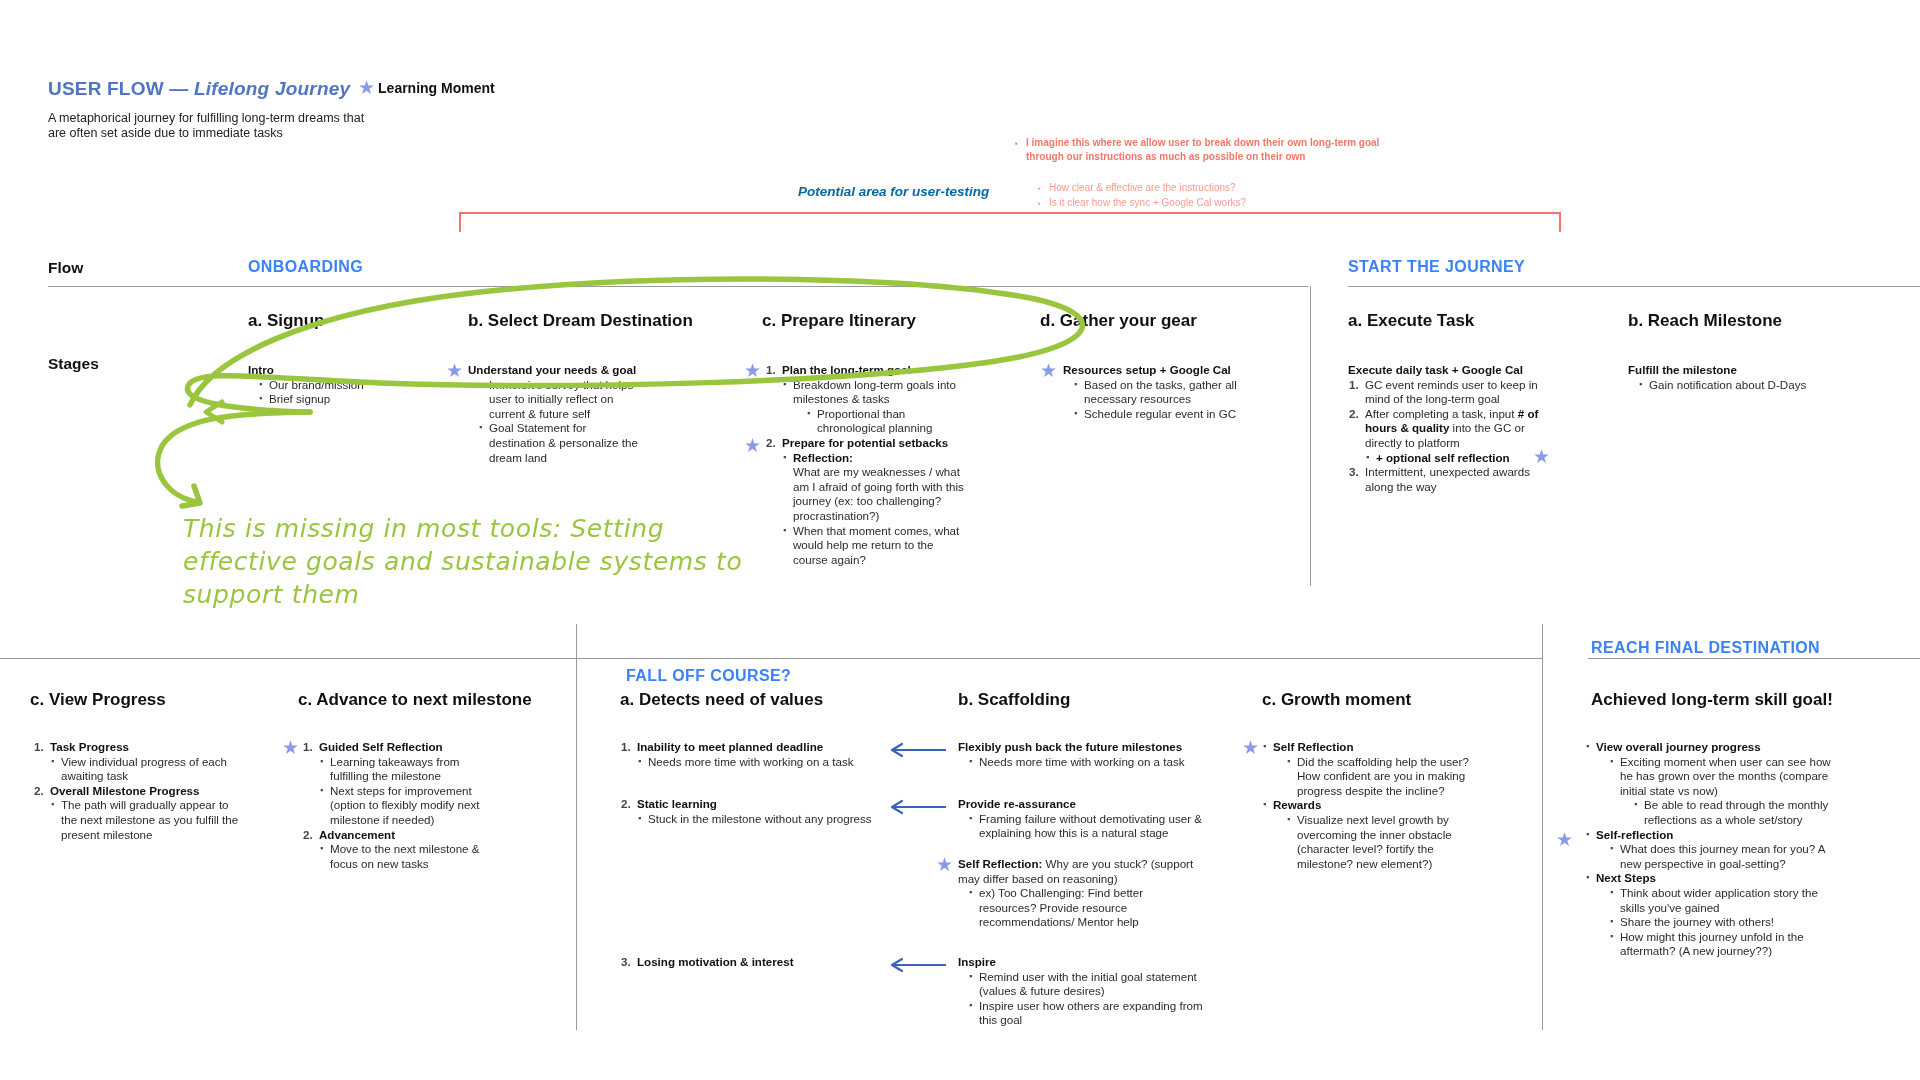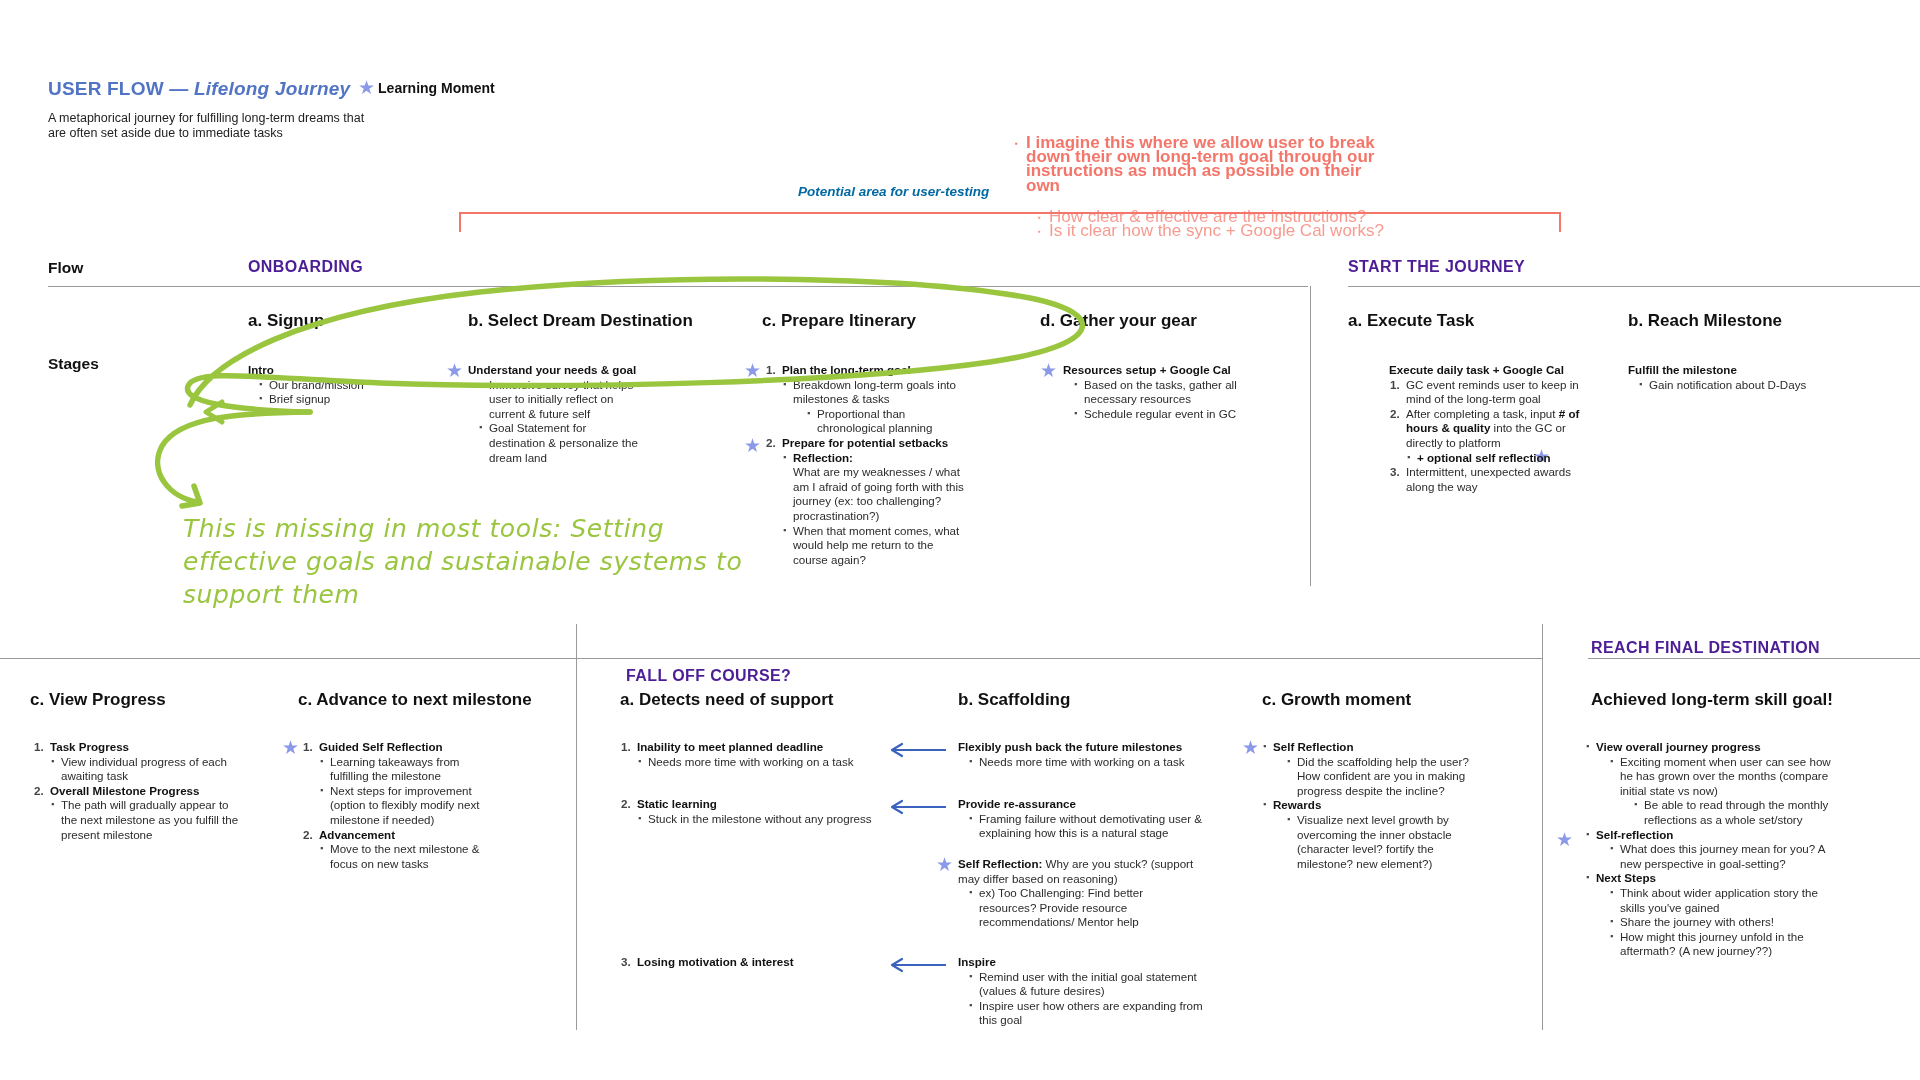--- a/index.html
+++ b/index.html
@@ -20,42 +20,42 @@
     font-size: 12.5px; line-height: 15px; color: #222; width: 330px; }
 
   .legend { position: absolute; left: 358px; top: 78px; display: flex; align-items: center; gap: 3px; }
   .legend-label { font-size: 14px; font-weight: 700; color: #111; }
 
   .star { color: #8b9ae8; line-height: 1; display: inline-block; }
   .star.s18 { font-size: 19px; }
 
   
   .red-note { position: absolute; left: 1015px; top: 136px; width: 380px;
-    color: #f4766a; font-size: 17px; line-height: 14.2px; }
+    color: #f4766a; font-size: 10px; line-height: 14.2px; }
   .red-note ul { list-style: none; }
   .red-note > ul > li { font-weight: 700; position: relative; padding-left: 11px; }
   .red-note > ul > li::before { content: "▪"; position: absolute; left: 0; font-size: 8px; top: 1px; }
   .red-note ul ul { margin-left: 12px; margin-top: 17px; }
   .red-note ul ul li { font-weight: 400; color: #f79b90; position: relative; padding-left: 11px; }
   .red-note ul ul li::before { content: "▪"; position: absolute; left: 0; font-size: 8px; top: 1px; }
 
   .red-caption { position: absolute; left: 798px; top: 184px;
     color: #0369a1; font-size: 13.5px; font-style: italic; font-weight: 700; white-space: nowrap; }
 
   .red-bracket { position: absolute; left: 459px; top: 212px; width: 1102px; height: 20px;
     border: 2px solid #f4766a; border-bottom: none; }
 
   
   .rule { position: absolute; background: #9a9a9a; }
   .rule.h { height: 1px; }
   .rule.v { width: 1px; }
 
   
   .row-label { position: absolute; font-size: 15.5px; font-weight: 700; color: #111; }
-  .flow-name { position: absolute; font-size: 16px; font-weight: 700; color: #4c1d95; letter-spacing: .4px; white-space: nowrap; }
+  .flow-name { position: absolute; font-size: 16px; font-weight: 700; color: #3b82f6; letter-spacing: .4px; white-space: nowrap; }
   .stage-name { position: absolute; font-size: 17px; font-weight: 700; color: #111; white-space: nowrap; }
 
   
   .block { position: absolute; font-size: 11.6px; line-height: 14.6px; color: #2b2b2b; }
   .block .bt { font-weight: 700; color: #111; }
   .block ul { list-style: none; margin-left: 10px; }
   .block li { position: relative; padding-left: 11px; }
   .block li::before { content: "▪"; position: absolute; left: 1px; top: -1px; font-size: 9px; color: #444; }
   .block ol { list-style: none; counter-reset: n; }
   .block ol > li { counter-increment: n; padding-left: 17px; font-weight: 700; color: #111; }
@@ -124,21 +124,21 @@
 
   <div class="stage-name" style="left:248px; top:311px;">a. Signup</div>
   <div class="stage-name" style="left:468px; top:311px;">b. Select Dream Destination</div>
   <div class="stage-name" style="left:762px; top:311px;">c. Prepare Itinerary</div>
   <div class="stage-name" style="left:1040px; top:311px;">d.  Gather your gear</div>
   <div class="stage-name" style="left:1348px; top:311px;">a. Execute Task</div>
   <div class="stage-name" style="left:1628px; top:311px;">b.  Reach Milestone</div>
 
   <div class="stage-name" style="left:30px; top:690px;">c. View Progress</div>
   <div class="stage-name" style="left:298px; top:690px;">c. Advance to next milestone</div>
-  <div class="stage-name" style="left:620px; top:690px;">a. Detects need of support</div>
+  <div class="stage-name" style="left:620px; top:690px;">a. Detects need of values</div>
   <div class="stage-name" style="left:958px; top:690px;">b. Scaffolding</div>
   <div class="stage-name" style="left:1262px; top:690px;">c. Growth moment</div>
   <div class="stage-name" style="left:1591px; top:690px;">Achieved long-term skill goal!</div>
 
   <div class="block" style="left:248px; top:363px; width:190px;">
     <div class="bt">Intro</div>
     <ul>
       <li><span>Our brand/mission</span></li>
       <li><span>Brief signup</span></li>
     </ul>
@@ -184,21 +184,21 @@
   <span class="star s18 star-mark" style="left:1040px; top:361px;">★</span>
   <div class="block" style="left:1063px; top:363px; width:180px;">
     <div class="bt">Resources setup + Google Cal</div>
     <ul>
       <li><span>Based on the tasks, gather all necessary resources</span></li>
       <li><span>Schedule regular event in GC</span></li>
     </ul>
   </div>
 
   <span class="star s18 star-mark" style="left:1533px; top:447px;">★</span>
-  <div class="block" style="left:1348px; top:363px; width:200px;margin-left:41px;">
+  <div class="block" style="left:1348px; top:363px; width:200px;">
     <div class="bt">Execute daily task + Google Cal</div>
     <ol>
       <li class="plain"><span>GC event reminds user to keep in mind of the long-term goal</span></li>
       <li class="plain">
         <span>After completing a task, input </span><span class="b"># of hours &amp; quality</span><span> into the GC or directly to platform</span>
         <ul>
             <li class="b"><span>+ optional self reflection</span></li>
           </ul>
       </li>
       <li class="plain"><span>Intermittent, unexpected awards along the way</span></li>

